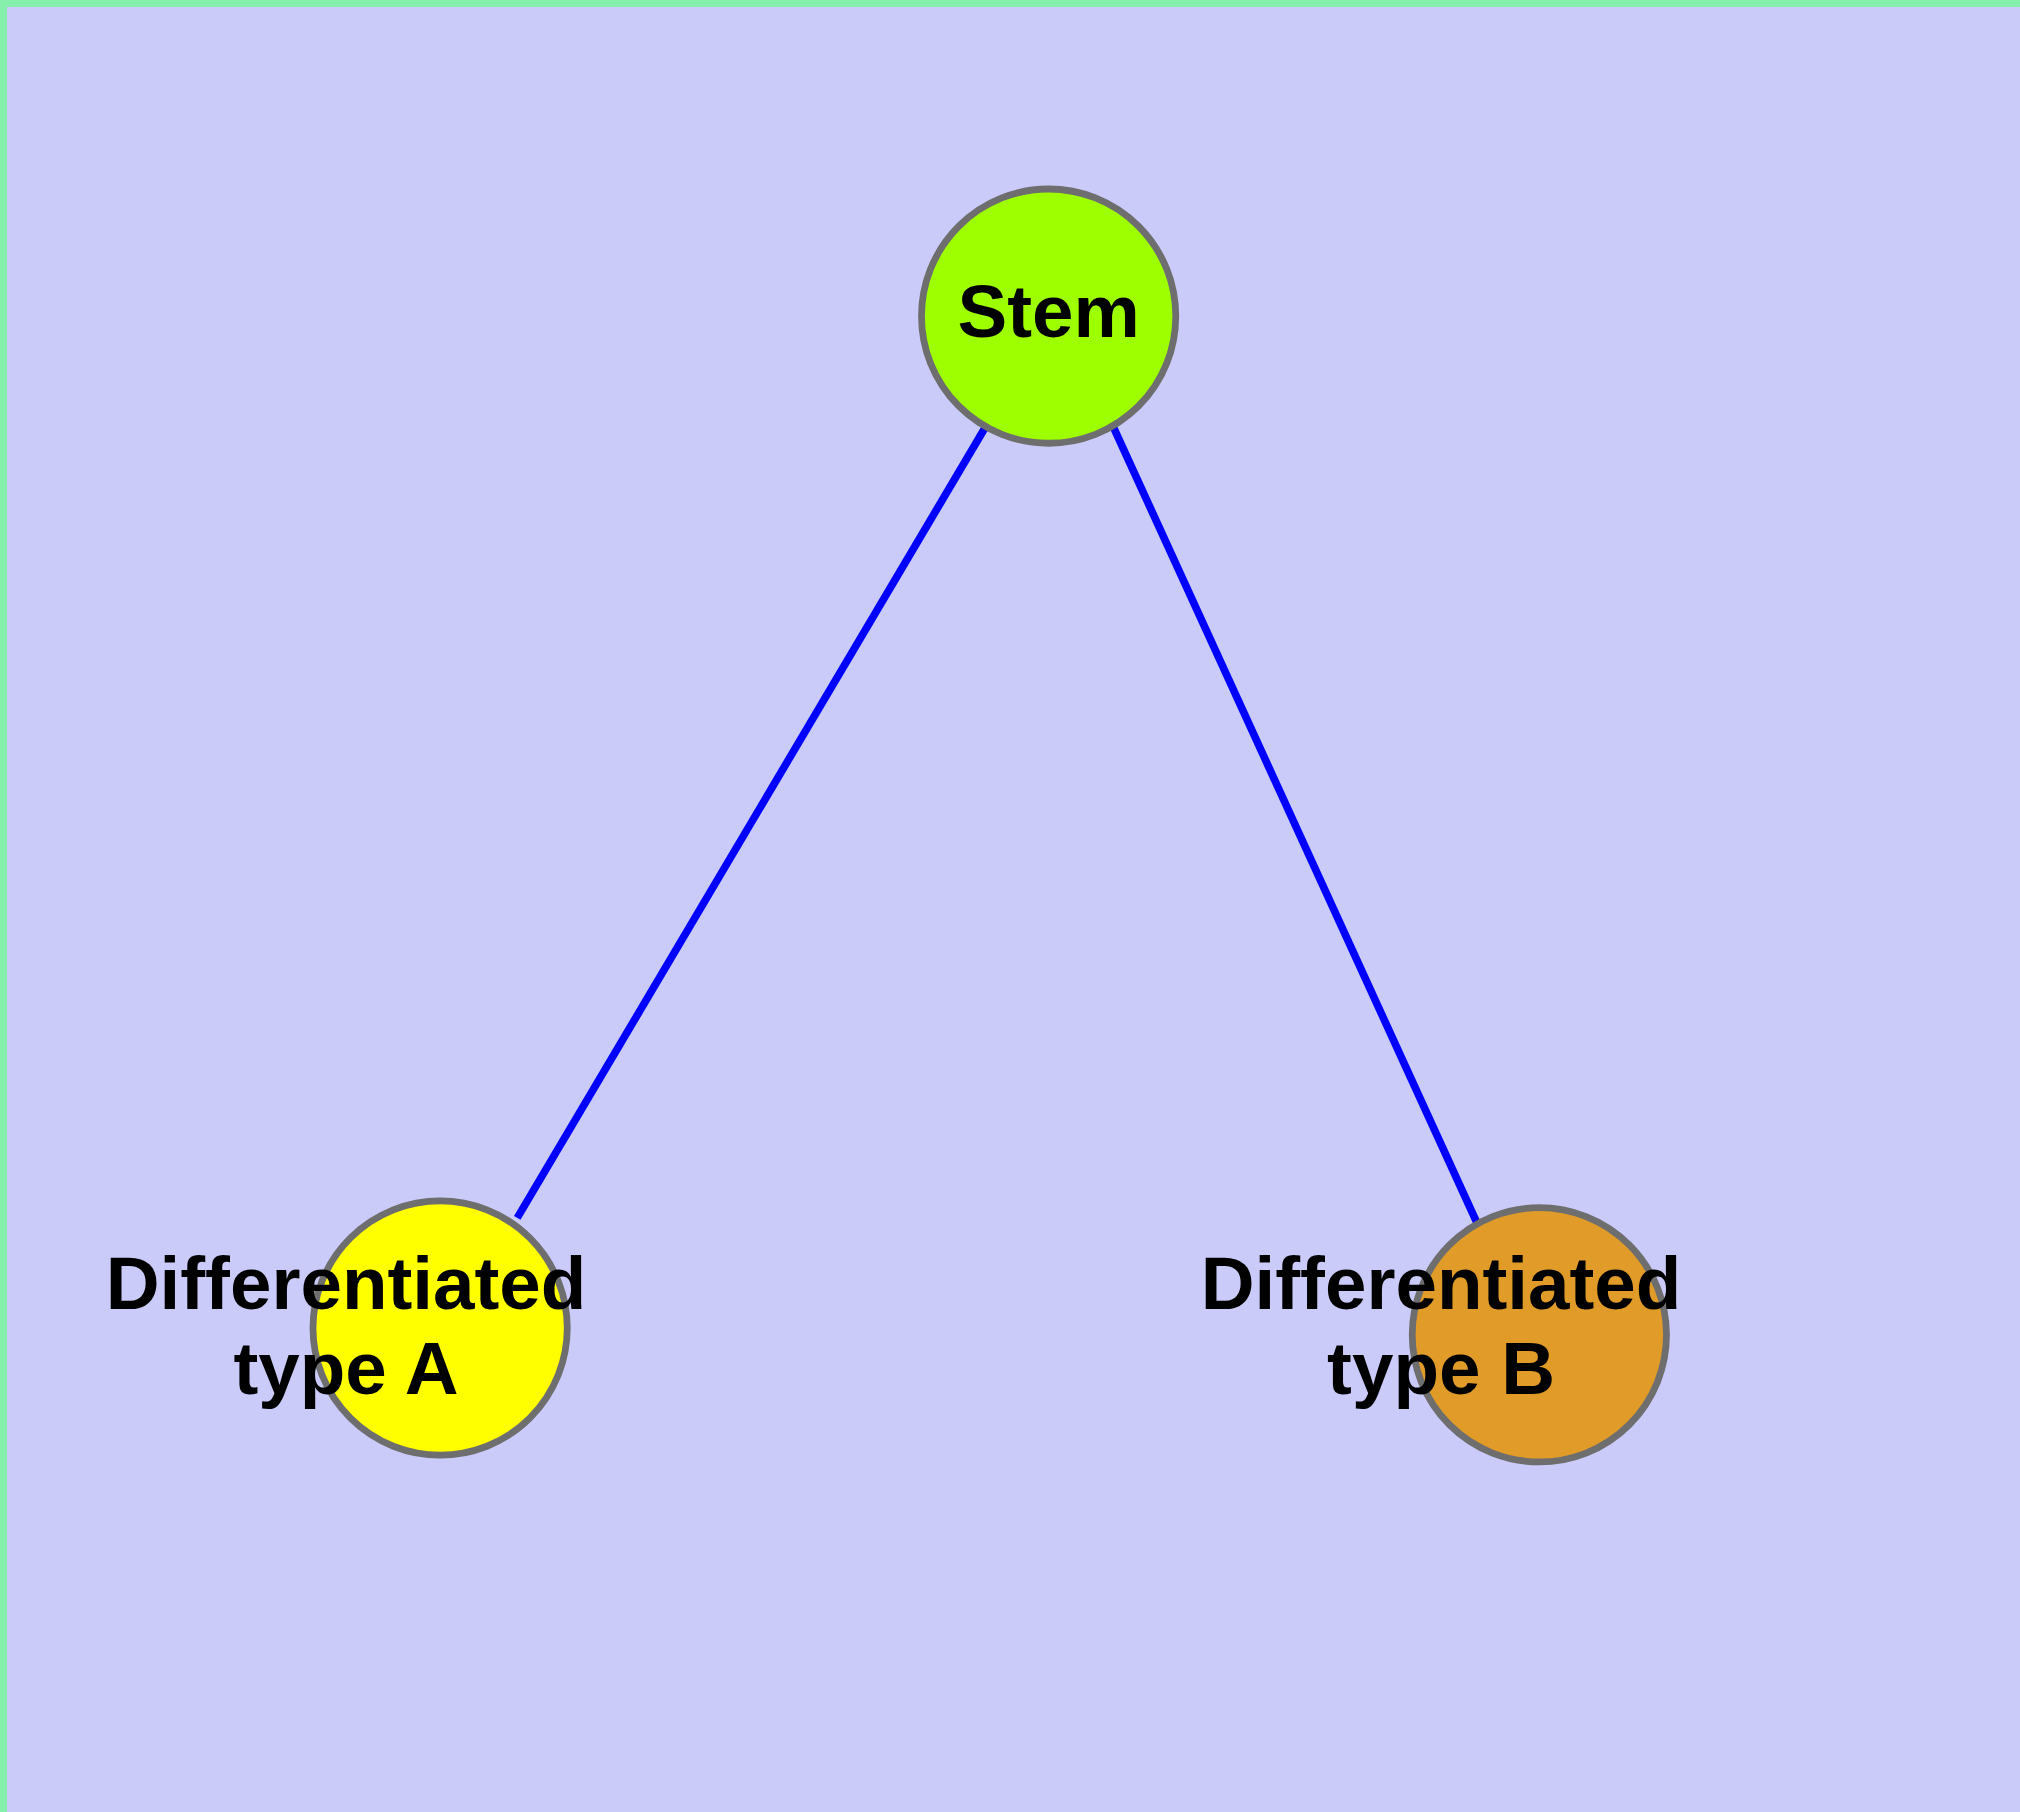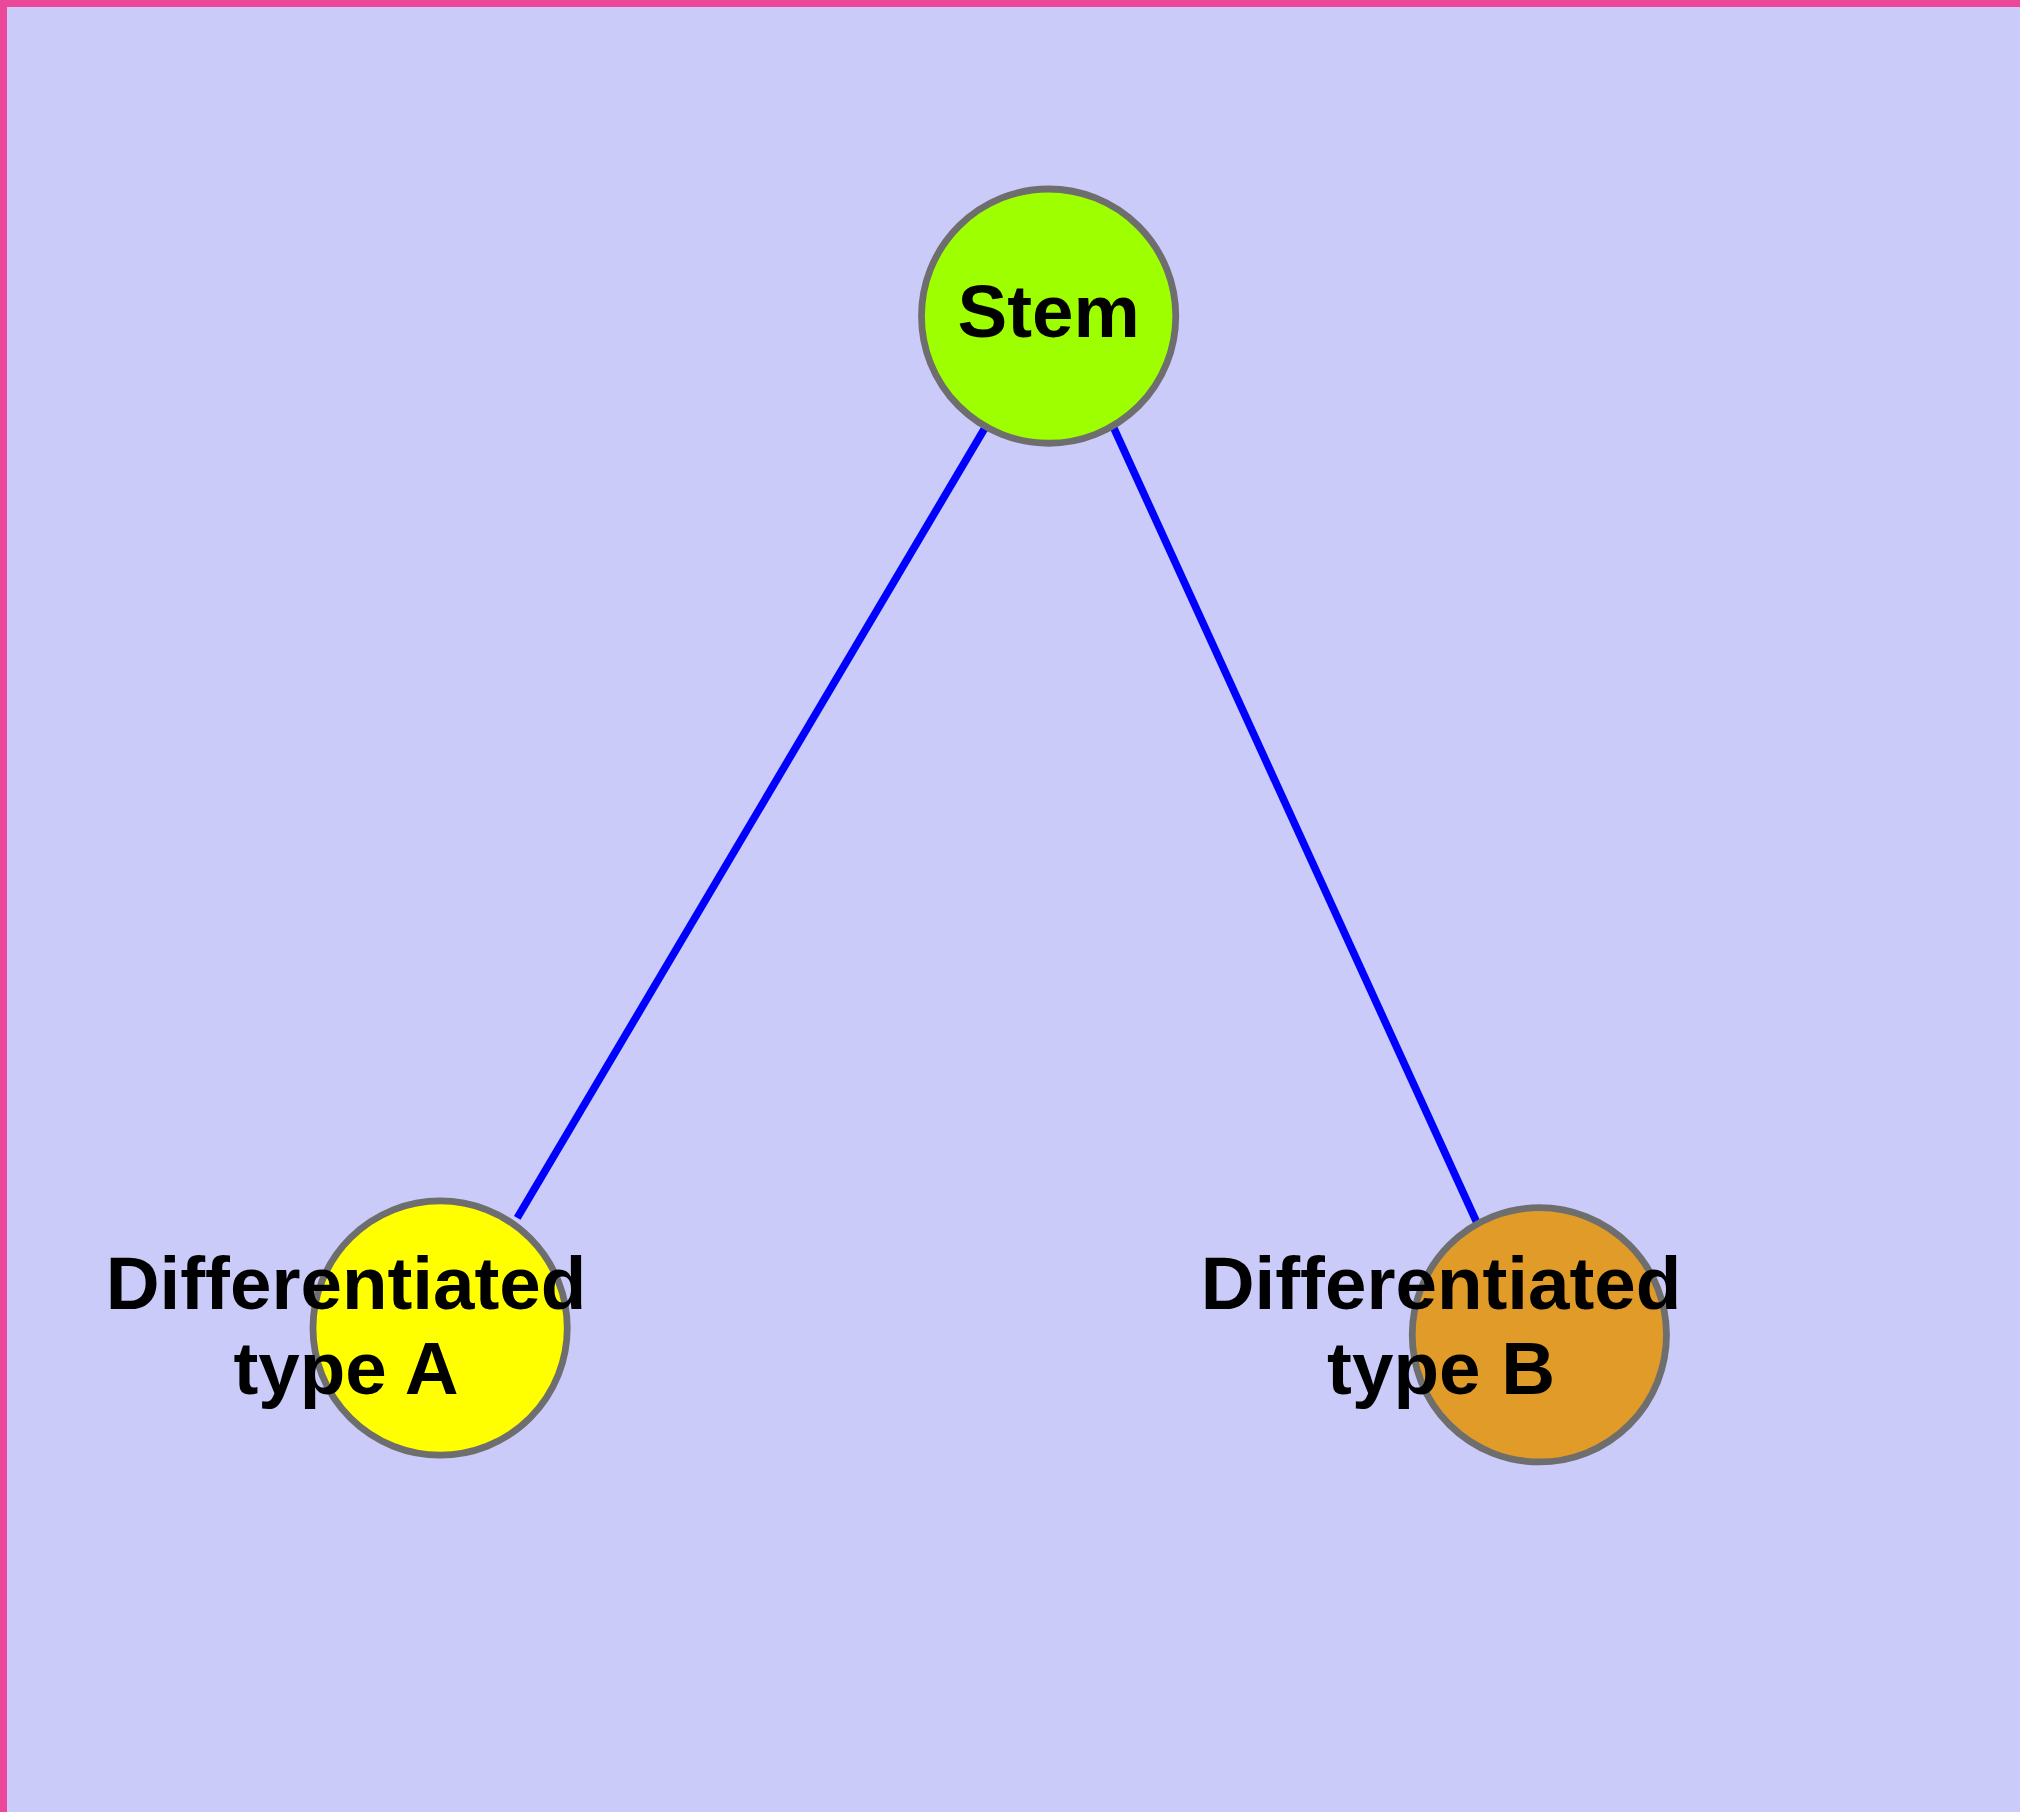--- a/index.html
+++ b/index.html
@@ -4,21 +4,21 @@
 <style>
   html, body {
     margin: 0;
     padding: 0;
     background: #ffffff;
   }
   #canvas {
     position: relative;
     width: 2021px;
     height: 1812px;
-    background: #ec4899;
+    background: #86efac;
     overflow: hidden;
     font-family: "Liberation Sans", sans-serif;
   }
   #plot-area {
     position: absolute;
     left: 6.8px;
     top: 6.8px;
     width: 2014px;
     height: 1805px;
     background: #cbcbfa;

